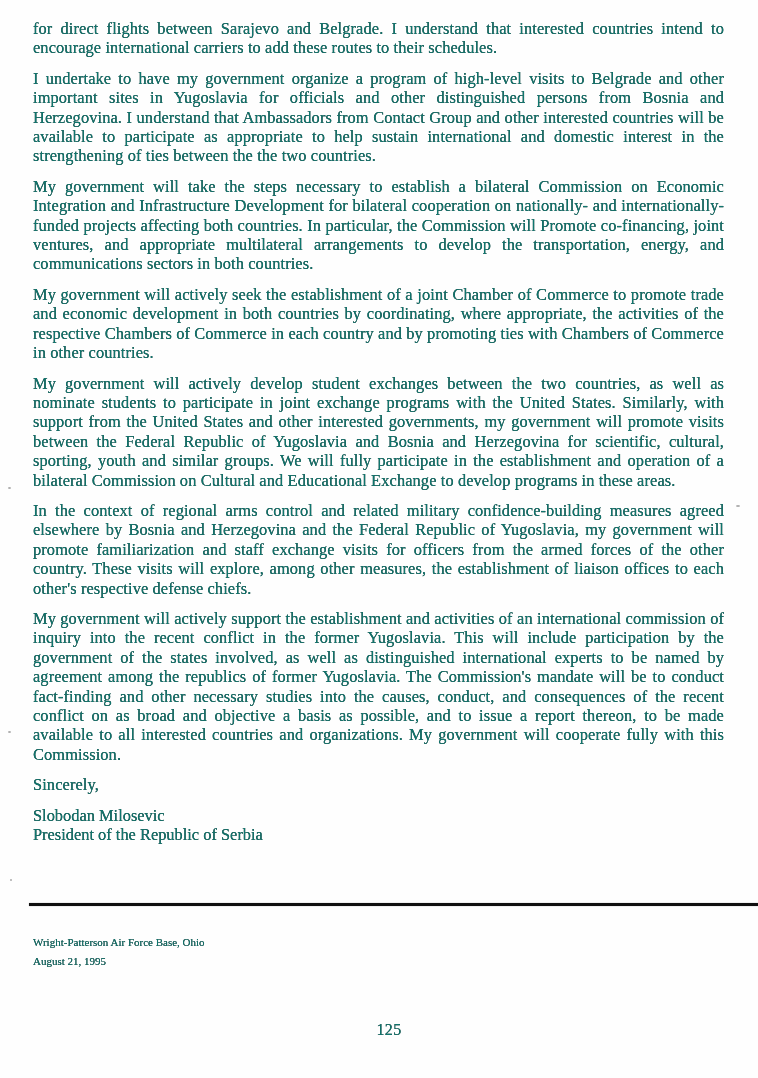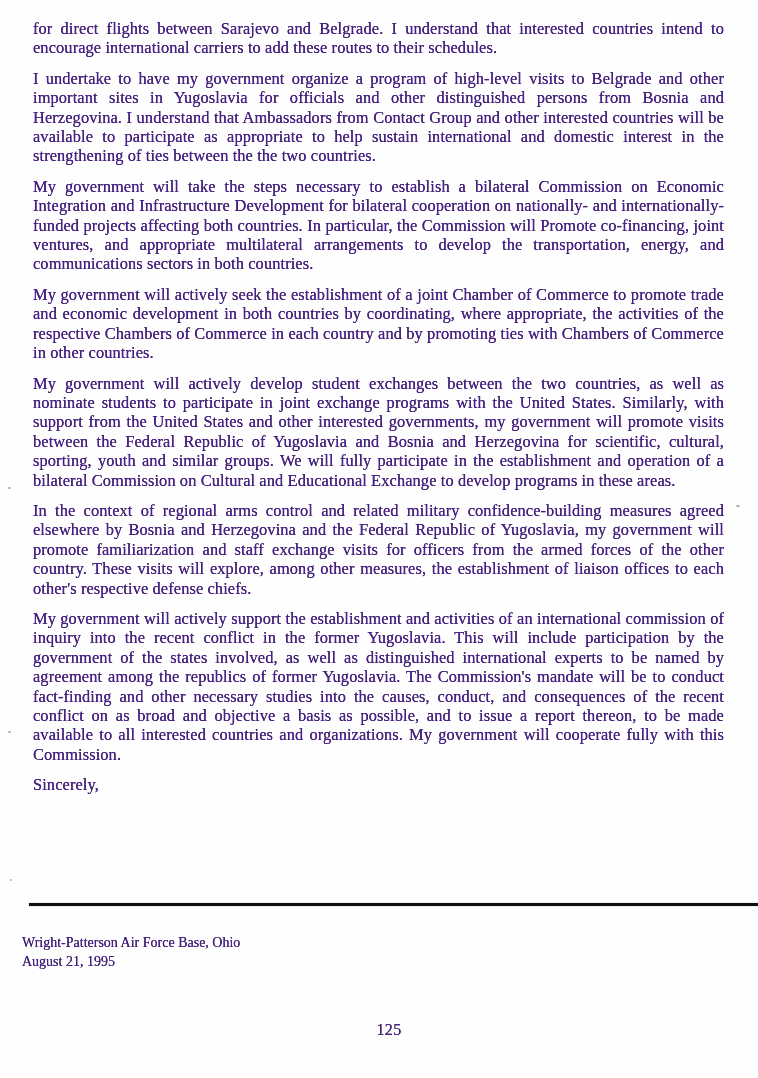--- a/index.html
+++ b/index.html
@@ -6,21 +6,21 @@
     margin: 0;
     padding: 0;
     background: #ffffff;
   }
   .page {
     position: relative;
     width: 758px;
     height: 1078px;
     background: #fefefe;
     font-family: "Liberation Serif", "DejaVu Serif", serif;
-    color: #4c1d95;
+    color: #0f766e;
     overflow: hidden;
   }
   .content {
     position: absolute;
     left: 33px;
     top: 19px;
     width: 691px;
   }
   .content p {
     margin: 0 0 11px 0;
@@ -43,23 +43,23 @@
     position: absolute;
     left: 29px;
     right: 0;
     top: 903px;
     height: 3px;
     background: #101010;
     box-shadow: 0 0 1px rgba(0,0,0,0.6);
   }
   .footer {
     position: absolute;
-    left: 22px;
+    left: 33px;
     top: 933px;
-    font-size: 14px;
+    font-size: 11px;
     line-height: 19.4px;
     text-shadow: 0 0 0.5px rgba(0,0,0,0.85);
   }
   .page-number {
     position: absolute;
     left: 0;
     right: 0;
     top: 1021px;
     text-align: center;
     font-size: 16px;
@@ -88,20 +88,24 @@
     <p>for direct flights between Sarajevo and Belgrade. I understand that interested countries intend to encourage international carriers to add these routes to their schedules.</p>
     <p>I undertake to have my government organize a program of high-level visits to Belgrade and other important sites in Yugoslavia for officials and other distinguished persons from Bosnia and Herzegovina. I understand that Ambassadors from Contact Group and other interested countries will be available to participate as appropriate to help sustain international and domestic interest in the strengthening of ties between the the two countries.</p>
     <p>My government will take the steps necessary to establish a bilateral Commission on Economic Integration and Infrastructure Development for bilateral cooperation on nationally- and internationally-funded projects affecting both countries. In particular, the Commission will Promote co-financing, joint ventures, and appropriate multilateral arrangements to develop the transportation, energy, and communications sectors in both countries.</p>
     <p>My government will actively seek the establishment of a joint Chamber of Commerce to promote trade and economic development in both countries by coordinating, where appropriate, the activities of the respective Chambers of Commerce in each country and by promoting ties with Chambers of Commerce in other countries.</p>
     <p>My government will actively develop student exchanges between the two countries, as well as nominate students to participate in joint exchange programs with the United States. Similarly, with support from the United States and other interested governments, my government will promote visits between the Federal Republic of Yugoslavia and Bosnia and Herzegovina for scientific, cultural, sporting, youth and similar groups. We will fully participate in the establishment and operation of a bilateral Commission on Cultural and Educational Exchange to develop programs in these areas.</p>
     <p>In the context of regional arms control and related military confidence-building measures agreed elsewhere by Bosnia and Herzegovina and the Federal Republic of Yugoslavia, my government will promote familiarization and staff exchange visits for officers from the armed forces of the other country. These visits will explore, among other measures, the establishment of liaison offices to each other's respective defense chiefs.</p>
     <p>My government will actively support the establishment and activities of an international commission of inquiry into the recent conflict in the former Yugoslavia. This will include participation by the government of the states involved, as well as distinguished international experts to be named by agreement among the republics of former Yugoslavia. The Commission's mandate will be to conduct fact-finding and other necessary studies into the causes, conduct, and consequences of the recent conflict on as broad and objective a basis as possible, and to issue a report thereon, to be made available to all interested countries and organizations. My government will cooperate fully with this Commission.</p>
 
     <p class="closing">Sincerely,</p>
 
+    <div class="signature">
+      <div>Slobodan Milosevic</div>
+      <div>President of the Republic of Serbia</div>
+    </div>
   </div>
 
   <div class="divider"></div>
 
   <div class="footer">
     <div>Wright-Patterson Air Force Base, Ohio</div>
     <div>August 21, 1995</div>
   </div>
 
   <div class="page-number">125</div>

